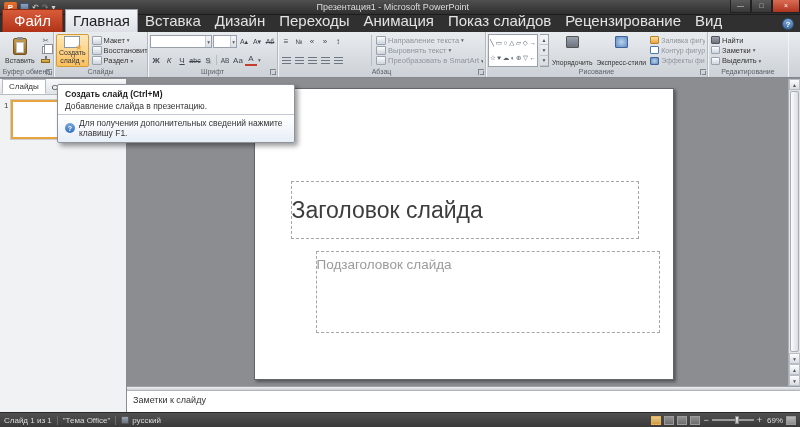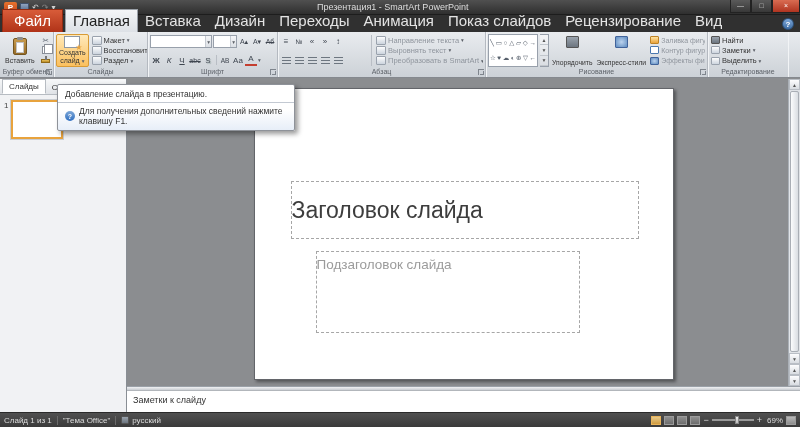--- a/index.html
+++ b/index.html
@@ -83,21 +83,21 @@
   .paneltab.active{background:#fff;border:1px solid #b7bcc2;border-bottom:1px solid #fff;}
   .panelclose{margin-left:auto;padding:0 4px 2px;color:#666;font-size:8px;}
   .thumbrow{display:flex;align-items:flex-start;padding:5px 4px;gap:3px;}
   .thumbnum{font-size:8px;color:#444;padding-top:1px;}
   .thumb{width:52px;height:39px;background:#fff;border:2px solid #e8a33d;box-shadow:0 0 0 1px #c9cdd2;}
   .maincol{flex:1;display:flex;flex-direction:column;min-width:0;}
   .canvas{flex:1;position:relative;background:#8b8d90;overflow:hidden;}
   .slide{position:absolute;left:50%;transform:translateX(-50%);top:9px;width:420px;height:292px;background:#fff;border:1px solid #63656a;box-shadow:2px 2px 3px rgba(0,0,0,.4);}
   .ph{position:absolute;border:1px dashed #a6a6a6;display:flex;justify-content:flex-start;overflow:hidden;}
   .ph-title{left:36px;width:348px;top:92px;height:58px;align-items:center;font-size:23px;color:#3d3d3d;}
-  .ph-sub{left:61px;width:264px;top:162px;height:82px;align-items:flex-start;padding-top:5px;font-size:13.5px;color:#9b9b9b;}
+  .ph-sub{left:61px;width:344px;top:162px;height:82px;align-items:flex-start;padding-top:5px;font-size:13.5px;color:#9b9b9b;}
   .vscroll{position:absolute;top:0;right:0;bottom:0;width:12px;background:#e0e3e7;border-left:1px solid #aab0b7;display:flex;flex-direction:column;}
   .sarrow{height:11px;font-size:5px;color:#555;display:flex;align-items:center;justify-content:center;background:linear-gradient(#fdfdfe,#d8dce1);border:1px solid #b9bec5;}
   .sthumb{flex:1;margin:1px;background:linear-gradient(90deg,#fbfcfd,#d9dde2);border:1px solid #a9aeb5;border-radius:2px;}
   .splitter{height:4px;background:linear-gradient(#f0f1f3,#c9cdd2);border-top:1px solid #9aa0a7;}
   .notes{height:22px;background:#fff;border-top:1px solid #b2b6bb;font-size:9px;color:#333;padding:4px 6px;}
 
   
   .statusbar{position:absolute;left:0;right:0;bottom:0;height:15px;background:linear-gradient(#505050,#3a3a3a);border-top:1px solid #2a2a2a;color:#ddd;font-size:8px;display:flex;align-items:center;padding:0 4px;}
   .sdiv{width:1px;height:9px;background:#2c2c2c;border-right:1px solid #6a6a6a;margin:0 5px;}
   .sright{margin-left:auto;display:flex;align-items:center;gap:3px;}
@@ -122,21 +122,21 @@
 <div class="app">
 
   <div class="titlebar">
     <div class="qat">
       <span class="qat-app">P</span>
       <span class="icon-save"></span>
       <span class="qat-g">↶</span>
       <span class="qat-g dim">↷</span>
       <span class="qat-g">▾</span>
     </div>
-    <div class="title">Презентация1 - SmartArt PowerPoint</div>
+    <div class="title">Презентация1 - Microsoft PowerPoint</div>
     <div class="wincontrols">
       <span class="winbtn">—</span>
       <span class="winbtn">□</span>
       <span class="winbtn close">×</span>
     </div>
   </div>
 
   <div class="tabrow">
     <div class="tab file">Файл</div>
     <div class="tab active">Главная</div>
@@ -416,20 +416,21 @@
       <div class="ztrack">
           <div class="zthumb"></div>
         </div>
       <span class="zsign">+</span>
       <span class="zlabel">69%</span>
       <span class="svi" style="background:linear-gradient(#b8b8b8,#8d8d8d)"></span>
     </div>
   </div>
 
   <div class="tooltip">
+    <div class="tt-title">Создать слайд (Ctrl+M)</div>
     <div class="tt-desc">Добавление слайда в презентацию.</div>
     <div class="tt-div"></div>
     <div class="tt-help">
       <span class="tt-q">?</span>
       <span>Для получения дополнительных сведений нажмите клавишу F1.</span>
     </div>
   </div>
 
 </div>
 

